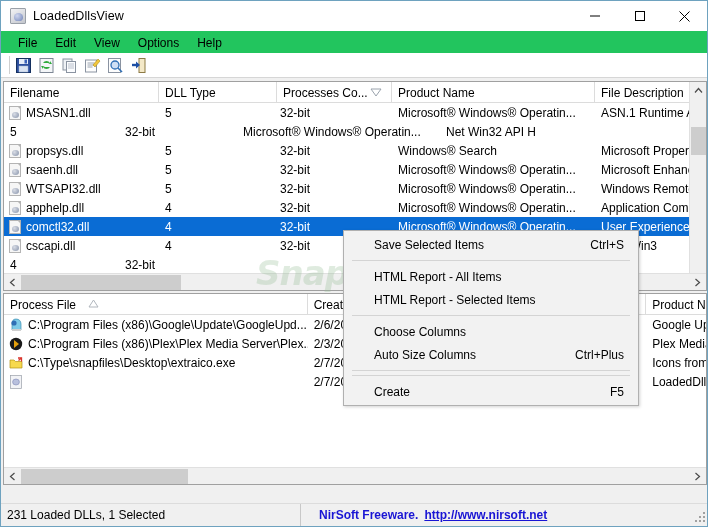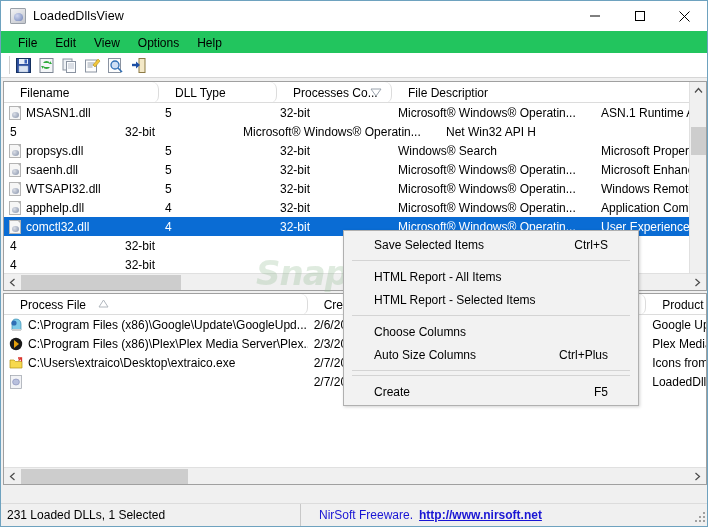--- a/index.html
+++ b/index.html
@@ -98,26 +98,25 @@
   .hdr-row {
     display: flex;
     height: 21px;
     background: #fff;
     border-bottom: 1px solid #dcdcdc;
     font-size: 12px;
   }
   .hdr {
     display: flex; align-items: center;
     border-right: 1px solid #dcdcdc;
-    padding-left: 16px;
+    padding-left: 6px;
     height: 21px;
     position: relative;
     white-space: nowrap;
     overflow: hidden;
-    border-radius: 7px;
   }
   .sort-ind { position: absolute; right: 9px; top: 5px; }
 
   .rows { position: relative; }
   .row {
     display: flex;
     height: 19px;
     align-items: center;
     font-size: 12px;
     white-space: nowrap;
@@ -192,41 +191,41 @@
     position: absolute;
     left: 0; bottom: 0;
     width: 708px; height: 23px;
     background: #f0f0f0;
     border-top: 1px solid #dcdcdc;
     display: flex; align-items: center;
     font-size: 12px;
   }
   .sb-pane1 { width: 300px; padding-left: 6px; border-right: 1px solid #c8c8c8; height: 23px; display:flex; align-items:center;}
   .sb-pane2 { flex: 1; padding-left: 6px; height: 23px; display:flex; align-items:center; gap: 6px; }
-  .sb-brand { color: #1915d4; font-weight: normal; padding-left: 12px; }
+  .sb-brand { color: #1915d4; font-weight: bold; padding-left: 12px; }
   .sb-url { color: #1915d4; font-weight: bold; text-decoration: underline; }
   .grip { position: absolute; right: 2px; bottom: 2px; width: 12px; height: 12px; }
   .grip i { position:absolute; width:2px; height:2px; background:#a0a0a0; }
 
   
   .ctxmenu {
     position: absolute;
     left: 342px; top: 229px;
     width: 296px;
     background: #f2f2f2;
     border: 1px solid #b0b0b0;
     padding: 2px 0;
     font-size: 12px;
     z-index: 50;
     box-shadow: 1px 1px 3px rgba(0,0,0,0.18);
   }
   .ctxitem {
     display: flex; align-items: center;
     height: 23px;
-    padding: 0 24px 0 30px;
+    padding: 0 8px 0 30px;
   }
   .ctxitem .lbl { flex: 1; }
   .ctxitem .acc { color: #000; padding-right: 6px; }
   .ctxsep { height: 1px; background: #d4d4d4; margin: 4px 8px; }
 
   
   .watermark {
     position: absolute;
     left: 255px; top: 252px;
     font-size: 34px;
@@ -335,20 +334,23 @@
         <span>DLL Type</span>
       </div>
       <div class="hdr" style="width:115px">
         <span>Processes Co...</span>
         <span class="sort-ind">
           <svg width="12" height="10" viewBox="0 0 12 10">
               <path d="M1 1 L11 1 L6 8 Z" fill="none" stroke="#9aa3ad" stroke-width="1"></path>
             </svg>
         </span>
       </div>
+      <div class="hdr" style="width:203px">
+        <span>Product Name</span>
+      </div>
       <div class="hdr" style="width:96px;border-right:none">
         <span>File Description</span>
       </div>
     </div>
 
     <div class="rows">
       <div class="row">
         <div class="cell icocell" style="width:155px">
             <span class="dllicon"></span>
             <span>MSASN1.dll</span>
@@ -408,20 +410,24 @@
         <div class="cell icocell" style="width:155px">
             <span class="dllicon"></span>
             <span>comctl32.dll</span>
           </div>
         <div class="cell" style="width:115px">4</div>
         <div class="cell" style="width:118px">32-bit</div>
         <div class="cell" style="width:203px">Microsoft® Windows® Operatin...</div>
         <div class="cell" style="width:96px">User Experience C</div>
       </div>
       <div class="row">
+        <div class="cell icocell" style="width:155px">
+            <span class="dllicon"></span>
+            <span>cscapi.dll</span>
+          </div>
         <div class="cell" style="width:115px">4</div>
         <div class="cell" style="width:118px">32-bit</div>
         <div class="cell" style="width:203px"></div>
         <div class="cell" style="width:96px">Files Win3</div>
       </div>
       <div class="row">
         <div class="cell" style="width:115px">4</div>
         <div class="cell" style="width:118px">32-bit</div>
         <div class="cell" style="width:203px"></div>
         <div class="cell" style="width:96px">L Shared L</div>
@@ -507,21 +513,21 @@
       </div>
       <div class="row">
         <div class="cell icocell" style="width:305px">
           <span style="margin-right:5px;display:flex">
             <svg width="14" height="14" viewBox="0 0 14 14">
               <path d="M1 4 L5 4 L6.5 5.5 L13 5.5 L13 12 L1 12 Z" fill="#f7d94e" stroke="#b39314" stroke-width="0.7"></path>
               <path d="M9 2 L12.5 2 L12.5 5.5" fill="none" stroke="#d9342b" stroke-width="1.3"></path>
               <path d="M9.5 4.5 L12.5 2" stroke="#d9342b" stroke-width="1.3"></path>
             </svg>
           </span>
-          <span>C:\Users\extraico\Desktop\extraico.exe</span>
+          <span>C:\Type\snapfiles\Desktop\extraico.exe</span>
         </div>
         <div class="cell" style="width:340px">2/7/20</div>
         <div class="cell" style="width:60px">Icons from fi</div>
       </div>
       <div class="row">
         <div class="cell icocell" style="width:305px">
           <span style="margin-right:5px;display:flex">
             <svg width="14" height="14" viewBox="0 0 14 14">
               <rect x="1.5" y="0.5" width="11" height="13" fill="#f2f3f6" stroke="#9aa0a8" stroke-width="0.7"></rect>
               <ellipse cx="7" cy="7" rx="3.4" ry="3" fill="#b8c0dd" stroke="#7d88b5" stroke-width="0.6"></ellipse>

